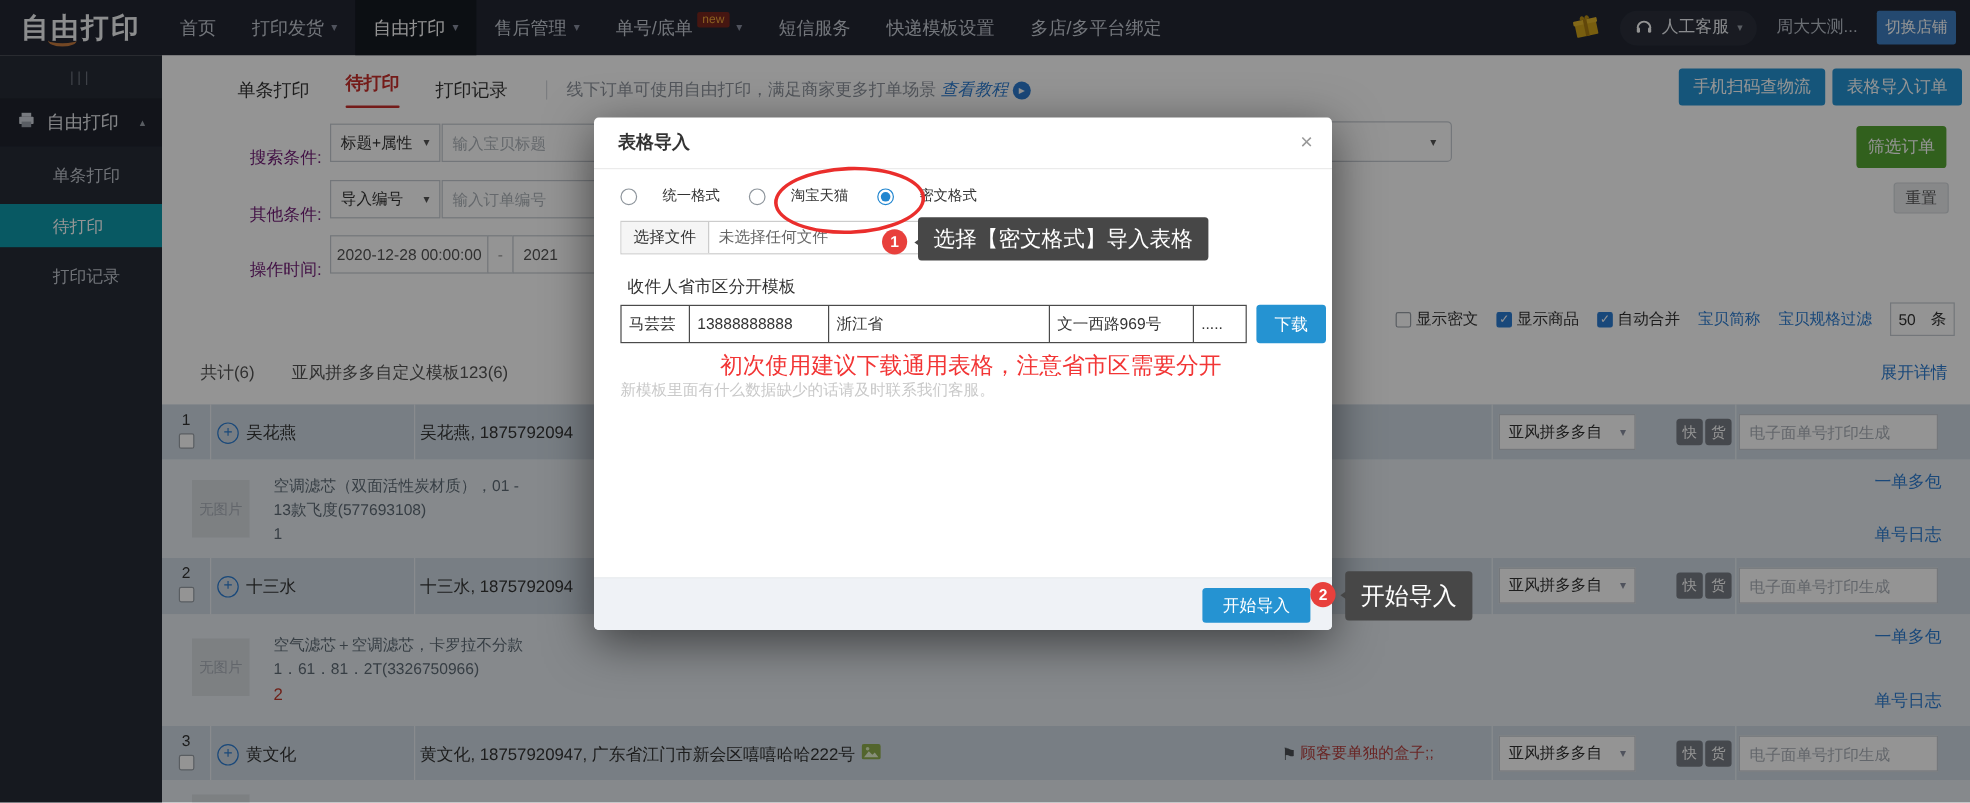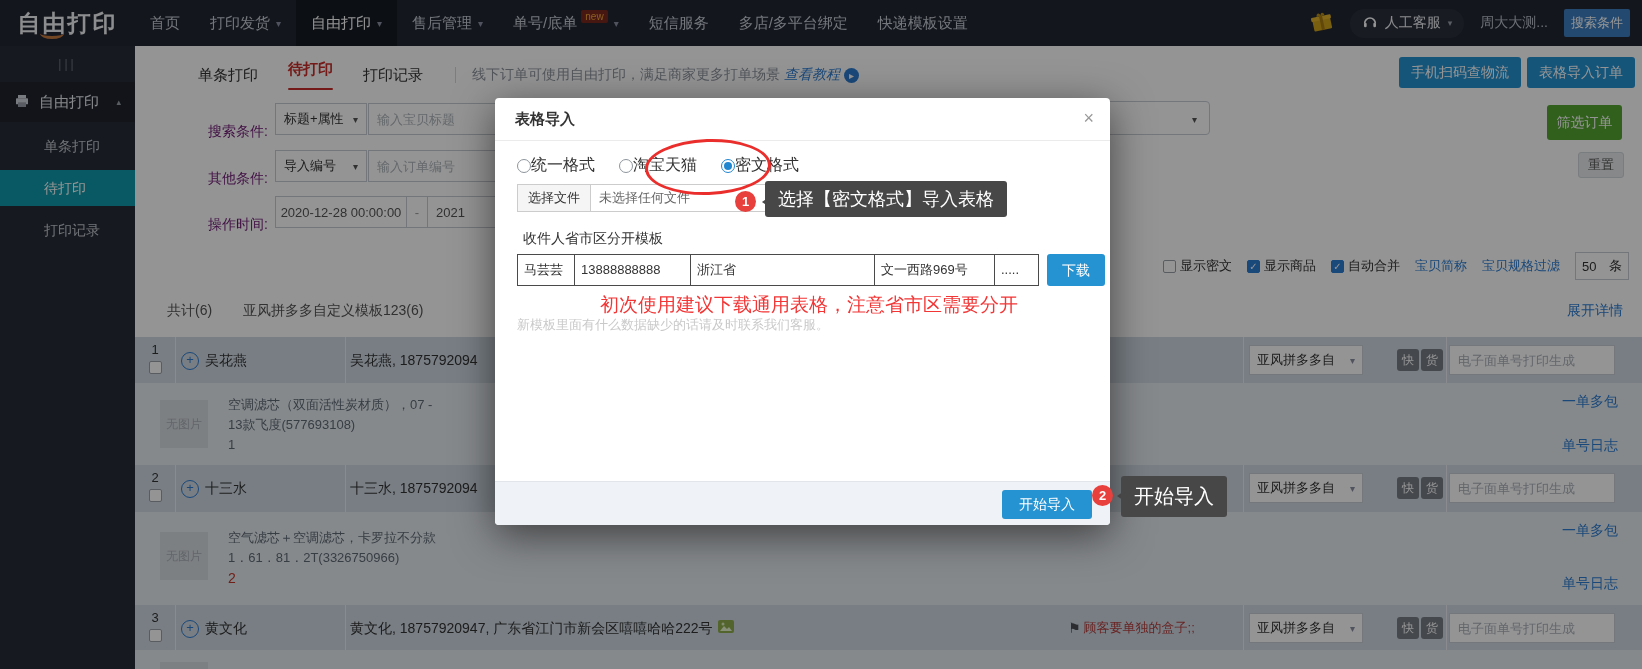--- a/index.html
+++ b/index.html
@@ -89,21 +89,21 @@
 
   
   .overlay{position:absolute;left:0;top:0;width:1642px;height:669px;background:rgba(0,0,0,0.42);z-index:50;}
 
   
   .modal{position:absolute;left:495px;top:98px;width:615px;height:427px;background:#fff;border-radius:4px;box-shadow:0 10px 40px rgba(0,0,0,0.55);z-index:100;}
   .m-header{height:42px;border-bottom:1px solid #ebebeb;position:relative;}
   .m-title{position:absolute;left:20px;line-height:42px;font-size:15px;font-weight:bold;color:#333;}
   .m-close{position:absolute;right:16px;top:0;line-height:40px;font-size:18px;color:#999;}
   .m-radios{position:absolute;left:22px;top:57px;display:flex;gap:24px;align-items:center;}
-  .radio-item{display:flex;align-items:center;gap:0;font-size:16px;color:#333;}
+  .radio-item{display:flex;align-items:center;gap:21px;font-size:12px;color:#333;}
   .radio{width:14px;height:14px;border:1px solid #8e959c;border-radius:50%;box-sizing:border-box;position:relative;background:#fff;}
   .radio.on{border-color:#2186d0;}
   .radio.on::after{content:'';position:absolute;left:2px;top:2px;width:8px;height:8px;border-radius:50%;background:#2186d0;}
   .m-file{position:absolute;left:22px;top:86px;width:262px;height:28px;border:1px solid #ccc;display:flex;box-sizing:border-box;}
   .m-file-btn{width:72px;border-right:1px solid #ccc;background:#f5f5f5;font-size:13px;color:#333;text-align:center;line-height:26px;}
   .m-file-txt{font-size:13px;color:#666;line-height:26px;padding-left:8px;}
   .m-tpl-label{position:absolute;left:28px;top:132px;font-size:14px;color:#333;}
   .m-table{position:absolute;left:22px;top:156px;display:flex;border:1px solid #4a4a4a;height:30px;box-sizing:content-box;}
   .m-cell{border-left:1px solid #4a4a4a;font-size:13px;color:#333;line-height:30px;padding-left:6px;box-sizing:border-box;white-space:nowrap;overflow:hidden;}
   .m-cell:first-child{border-left:none;}
@@ -150,24 +150,24 @@
       </div>
     <div class="nav-item">
         <span>单号/底单</span>
         <span class="new-badge">new</span>
         <span class="nav-caret">▾</span>
       </div>
     <div class="nav-item">
         <span>短信服务</span>
       </div>
     <div class="nav-item">
+        <span>快递模板设置</span>
+      </div>
+    <div class="nav-item">
         <span>多店/多平台绑定</span>
-      </div>
-    <div class="nav-item">
-        <span>快递模板设置</span>
       </div>
     <div class="nav-right">
       <span class="gift">
         <svg width="24" height="24" viewBox="0 0 24 24">
             <rect x="3" y="9" width="18" height="12" rx="1" fill="#cfa21b"></rect>
             <rect x="2" y="7" width="20" height="4" rx="1" fill="#e0b32a"></rect>
             <rect x="10.5" y="7" width="3" height="14" fill="#a87b12"></rect>
             <path d="M8 7 C8 3,12 3,12 7 C12 3,16 3,16 7 Z" fill="#b98d14"></path>
           </svg>
       </span>
@@ -176,21 +176,21 @@
           <svg width="16" height="16" viewBox="0 0 24 24">
               <path d="M4 14 a8 8 0 0 1 16 0" stroke="#fff" stroke-width="2.4" fill="none"></path>
               <rect x="3" y="13" width="4" height="7" rx="2" fill="#fff"></rect>
               <rect x="17" y="13" width="4" height="7" rx="2" fill="#fff"></rect>
             </svg>
         </span>
         <span>人工客服</span>
         <span class="svc-caret">▾</span>
       </div>
       <span class="shop-name">周大大测...</span>
-      <span class="switch-btn">搜索条件</span>
+      <span class="switch-btn">切换店铺</span>
     </div>
   </div>
 
   <div class="sidebar">
     <div class="collapse">|||</div>
     <div class="side-group">
       <span>
         <svg width="16" height="16" viewBox="0 0 24 24">
             <rect x="6" y="3" width="12" height="5" fill="#cfd4dc"></rect>
             <rect x="3" y="8" width="18" height="9" rx="1" fill="#cfd4dc"></rect>
@@ -289,21 +289,21 @@
           <span class="nav-caret">▾</span>
       </div>
       <div class="abs badge-sq b-fast">快</div>
       <div class="abs badge-sq b-goods">货</div>
       <input class="abs c-waybill" placeholder="电子面单号打印生成" style="">
     </div>
 
     <div class="o-detail" style="top:337px;height:82px;">
       <div class="abs noimg" style="top:17px;">无图片</div>
       <div class="abs d-lines" style="top:12px;">
-        <div>空调滤芯（双面活性炭材质），07 -</div>
+        <div>空调滤芯（双面活性炭材质），01 -</div>
         <div>13款飞度(577693108)</div>
         <div>1</div>
       </div>
       <span class="abs lk" style="top:10px;">一单多包</span>
       <span class="abs lk" style="bottom:10px;">单号日志</span>
     </div>
 
     <div class="o-head" style="top:419px;height:47px;">
       <div class="abs sep" style="left:40px;"></div>
       <div class="abs sep" style="left:210px;"></div>

